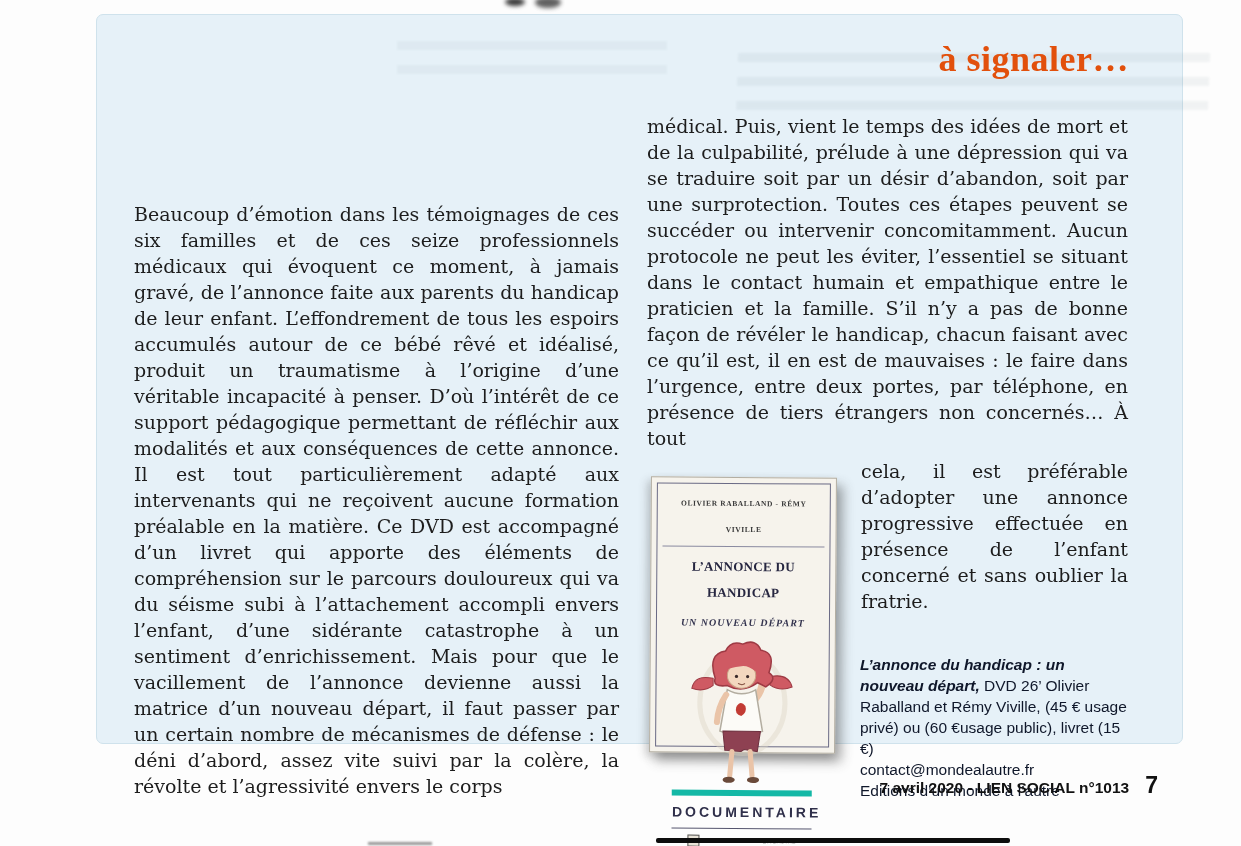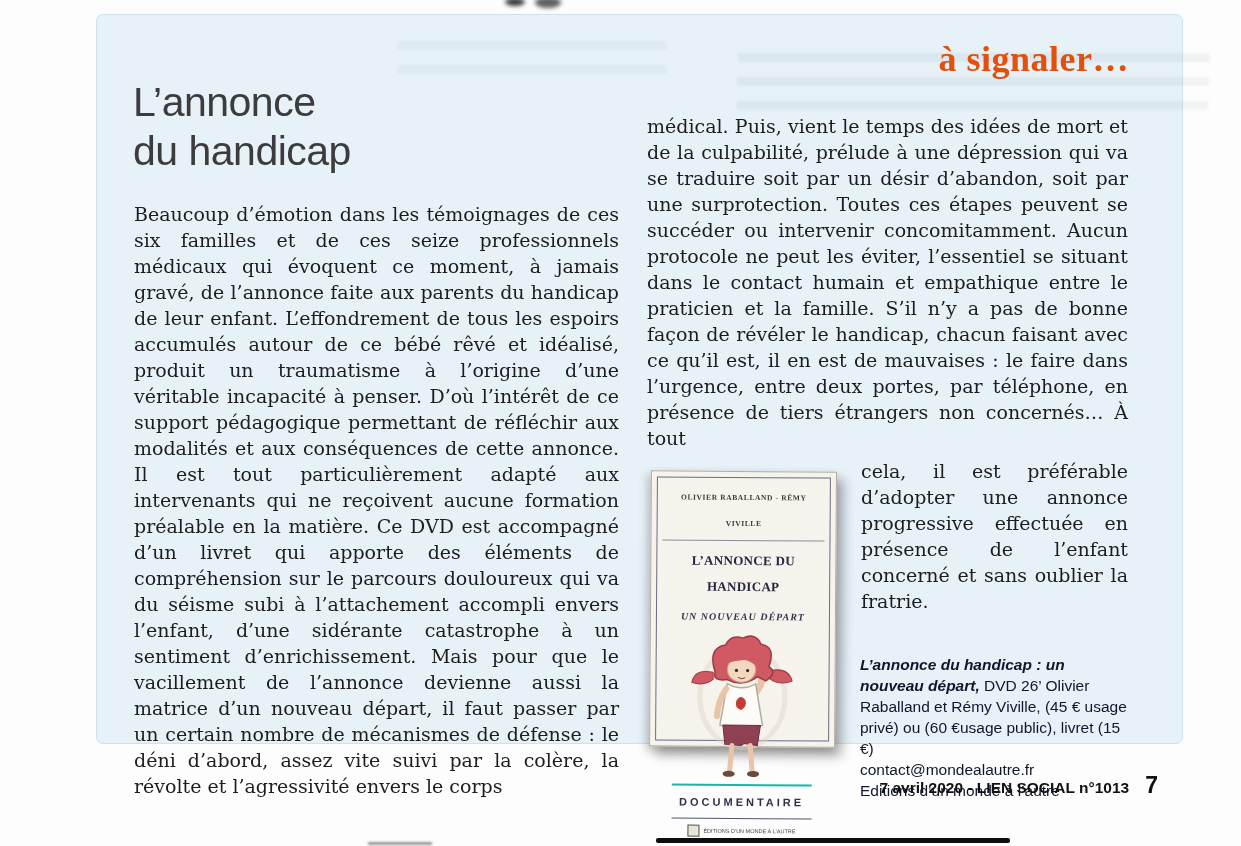--- a/index.html
+++ b/index.html
@@ -28,21 +28,21 @@
     position:absolute;left:133px;top:78px;margin:0;
     font-family:"Liberation Sans", sans-serif;font-weight:500;
     font-size:41px;line-height:49px;color:#3c3c3c;letter-spacing:-.5px;
   }
   
   .col{position:absolute;text-align:justify;font-size:19px;line-height:26px;color:#1d1d1d;hyphens:auto;}
   .col p{margin:1px;}
   .col-left{left:133px;top:200px;width:487px;}
   .col-right{left:646px;top:112px;width:483px;}
   .media-row{display:flex;margin-top:6px;}
-  .dvd-wrap{flex:0 0 auto;width:200px;margin-top:14px;}
+  .dvd-wrap{flex:0 0 auto;width:200px;margin-top:20px;}
   .beside{flex:1 1 auto;padding-left:14px;}
   .wrap-text{text-align:justify;}
   
   .dvd{
     width:186px;height:276px;background:#f6f3ec;border:1px solid #b3aea2;
     box-shadow:6px 8px 12px rgba(60,60,60,.45), -4px 4px 9px rgba(60,60,60,.22);
     transform:rotate(.4deg);padding:5px;box-sizing:border-box;margin-left:4px;
   }
   .dvd-frame{
     border:1px solid #6a6a85;height:100%;box-sizing:border-box;
@@ -56,23 +56,23 @@
   .dvd-title{
     font-family:"Liberation Serif", serif;font-weight:700;font-size:13px;
     color:#262640;text-transform:uppercase;text-align:center;margin-top:7px;letter-spacing:.3px;
   }
   .dvd-subtitle{
     font-family:"Liberation Serif", serif;font-style:italic;font-weight:700;font-size:10px;
     color:#33334e;text-transform:uppercase;text-align:center;margin-top:4px;letter-spacing:1px;
   }
   .dvd-art{flex:1 1 auto;display:flex;align-items:center;justify-content:center;}
   .dvd-genre{
-    font-family:"Liberation Sans", sans-serif;font-weight:700;font-size:11px;
+    font-family:"Liberation Sans", sans-serif;font-weight:700;font-size:14px;
     letter-spacing:3px;color:#2f2f4a;text-transform:uppercase;text-align:center;
-    border-top:2px solid #14b8a6;border-bottom:1px solid #55556e;
+    border-top:6px solid #14b8a6;border-bottom:1px solid #55556e;
     padding:3px 0;width:86%;margin:2px auto 0;
   }
   .dvd-pub{
     display:flex;gap:4px;align-items:center;justify-content:center;margin:6px auto 2px;
     font-family:"Liberation Sans", sans-serif;font-size:5.5px;line-height:6px;
     color:#444;text-transform:uppercase;width:80%;text-align:left;
   }
   .logo-sq{flex:0 0 auto;width:10px;height:10px;border:1px solid #555;background:#e9e4d8;}
   
   .caption{
@@ -103,21 +103,20 @@
   <div class="smudge sm1"></div>
   <div class="smudge sm2"></div>
 
   <div class="panel">
     <div class="ghost ghost1"></div>
     <div class="ghost ghost2"></div>
   </div>
 
   <div class="section-label">à signaler…</div>
 
-  <h1 class="title"><span>L’annonce</span><br><span>du handicap</span></h1>
 
   <div class="col col-left">
     <p>Beaucoup d’émotion dans les témoignages de ces six familles et de ces seize professionnels médicaux qui évoquent ce moment, à jamais gravé, de l’annonce faite aux parents du handicap de leur enfant. L’effondrement de tous les espoirs accumulés autour de ce bébé rêvé et idéalisé, produit un traumatisme à l’origine d’une véritable incapacité à penser. D’où l’intérêt de ce support pédagogique permettant de réfléchir aux modalités et aux conséquences de cette annonce. Il est tout particulièrement adapté aux intervenants qui ne reçoivent aucune formation préalable en la matière. Ce DVD est accompagné d’un livret qui apporte des éléments de compréhension sur le parcours douloureux qui va du séisme subi à l’attachement accompli envers l’enfant, d’une sidérante catastrophe à un sentiment d’enrichissement. Mais pour que le vacillement de l’annonce devienne aussi la matrice d’un nouveau départ, il faut passer par un certain nombre de mécanismes de défense : le déni d’abord, assez vite suivi par la colère, la révolte et l’agressivité envers le corps</p>
   </div>
 
   <div class="col col-right">
     <p>médical. Puis, vient le temps des idées de mort et de la culpabilité, prélude à une dépression qui va se traduire soit par un désir d’abandon, soit par une surprotection. Toutes ces étapes peuvent se succéder ou intervenir concomitamment. Aucun protocole ne peut les éviter, l’essentiel se situant dans le contact humain et empathique entre le praticien et la famille. S’il n’y a pas de bonne façon de révéler le handicap, chacun faisant avec ce qu’il est, il en est de mauvaises : le faire dans l’urgence, entre deux portes, par téléphone, en présence de tiers étrangers non concernés… À tout</p>
 
     <div class="media-row">
 

